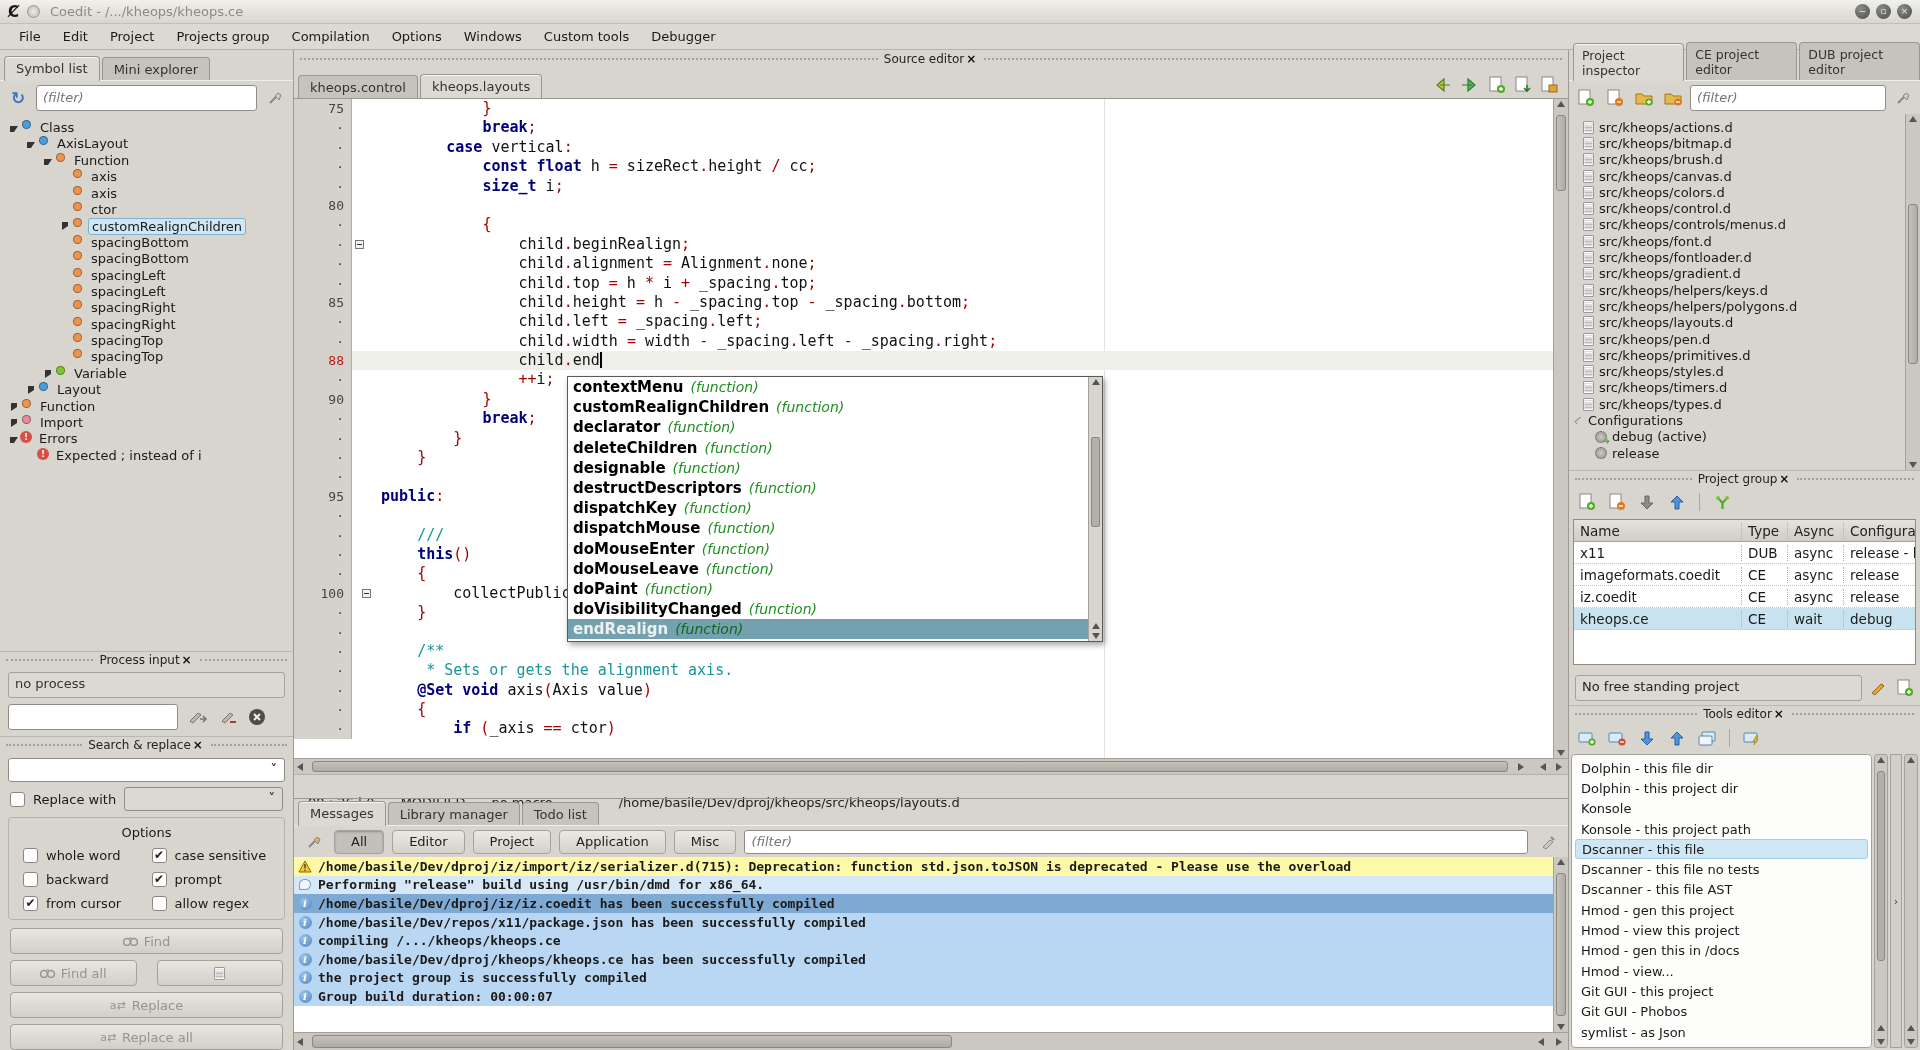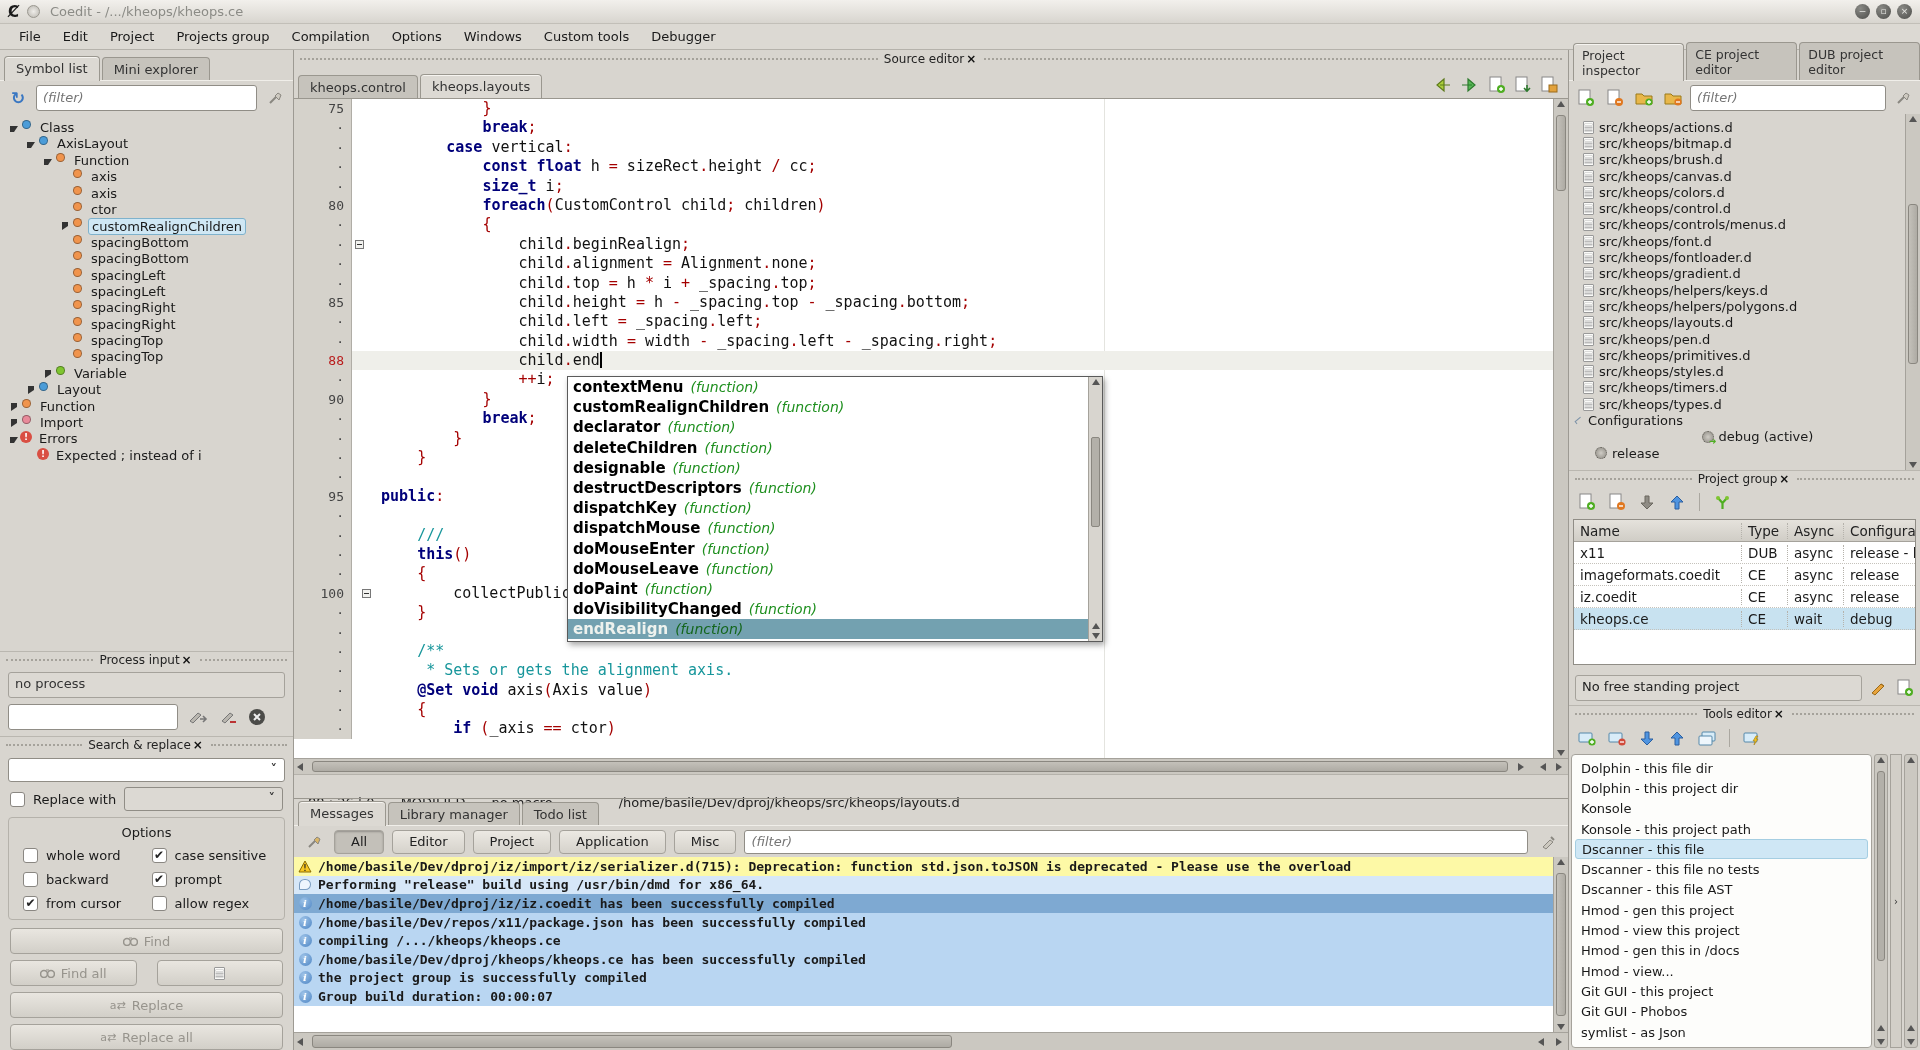--- a/index.html
+++ b/index.html
@@ -462,21 +462,21 @@
     </div>
 
     <div class="editor">
       <div class="codearea">
           <div class="guide"></div>
           <div class="cl"><span class="gut">75</span><span class="barg"></span><span class="fold"></span><span class="txt">            <span class="p">}</span></span></div>
           <div class="cl"><span class="gut">·</span><span class="barg"></span><span class="fold"></span><span class="txt">            <span class="k">break</span><span class="p">;</span></span></div>
           <div class="cl"><span class="gut">·</span><span class="barg"></span><span class="fold"></span><span class="txt">        <span class="k">case</span><span class="n"> vertical</span><span class="p">:</span></span></div>
           <div class="cl"><span class="gut">·</span><span class="barg"></span><span class="fold"></span><span class="txt">            <span class="k">const</span><span class="n"> </span><span class="k">float</span><span class="n"> h </span><span class="p">=</span><span class="n"> sizeRect</span><span class="p">.</span><span class="n">height </span><span class="p">/</span><span class="n"> cc</span><span class="p">;</span></span></div>
           <div class="cl"><span class="gut">·</span><span class="barg"></span><span class="fold"></span><span class="txt">            <span class="k">size_t</span><span class="n"> i</span><span class="p">;</span></span></div>
-          <div class="cl"><span class="gut">80</span><span class="barg"></span><span class="fold"></span><span class="txt">            <span class="k">foreach</span><span class="p">(</span><span class="n">CustomControl child</span><span class="p">;</span><span class="n"> children</span><span class="p">)</span></span></div>
+          <div class="cl"><span class="gut">80</span><span class="barg"></span><span class="fold"></span></div>
           <div class="cl"><span class="gut">·</span><span class="barg"></span><span class="fold"><span class="fbox"></span></span><span class="txt">            <span class="p">{</span></span></div>
           <div class="cl"><span class="gut">·</span><span class="barg"></span><span class="fold"></span><span class="txt">                <span class="n">child</span><span class="p">.</span><span class="n">beginRealign</span><span class="p">;</span></span></div>
           <div class="cl"><span class="gut">·</span><span class="barg"></span><span class="fold"></span><span class="txt">                <span class="n">child</span><span class="p">.</span><span class="n">alignment </span><span class="p">=</span><span class="n"> Alignment</span><span class="p">.</span><span class="n">none</span><span class="p">;</span></span></div>
           <div class="cl"><span class="gut">·</span><span class="barg"></span><span class="fold"></span><span class="txt">                <span class="n">child</span><span class="p">.</span><span class="n">top </span><span class="p">=</span><span class="n"> h </span><span class="p">*</span><span class="n"> i </span><span class="p">+</span><span class="n"> _spacing</span><span class="p">.</span><span class="n">top</span><span class="p">;</span></span></div>
           <div class="cl"><span class="gut">85</span><span class="barg"></span><span class="fold"></span><span class="txt">                <span class="n">child</span><span class="p">.</span><span class="n">height </span><span class="p">=</span><span class="n"> h </span><span class="p">-</span><span class="n"> _spacing</span><span class="p">.</span><span class="n">top </span><span class="p">-</span><span class="n"> _spacing</span><span class="p">.</span><span class="n">bottom</span><span class="p">;</span></span></div>
           <div class="cl"><span class="gut">·</span><span class="barg"></span><span class="fold"></span><span class="txt">                <span class="n">child</span><span class="p">.</span><span class="n">left </span><span class="p">=</span><span class="n"> _spacing</span><span class="p">.</span><span class="n">left</span><span class="p">;</span></span></div>
           <div class="cl"><span class="gut">·</span><span class="barg"></span><span class="fold"></span><span class="txt">                <span class="n">child</span><span class="p">.</span><span class="n">width </span><span class="p">=</span><span class="n"> width </span><span class="p">-</span><span class="n"> _spacing</span><span class="p">.</span><span class="n">left </span><span class="p">-</span><span class="n"> _spacing</span><span class="p">.</span><span class="n">right</span><span class="p">;</span></span></div>
           <div class="cl cur"><span class="gut">88</span><span class="bary"></span><span class="fold"></span><span class="txt">                <span class="n">child</span><span class="p">.</span><span class="n">end</span><span class="caret"></span></span></div>
           <div class="cl"><span class="gut">·</span><span class="barg"></span><span class="fold"></span><span class="txt">                <span class="p">++</span><span class="n">i</span><span class="p">;</span></span></div>
           <div class="cl"><span class="gut">90</span><span class="barg"></span><span class="fold"></span><span class="txt">            <span class="p">}</span></span></div>
@@ -818,21 +818,21 @@
           <span>src/kheops/timers.d</span>
         </div>
         <div class="rrow">
           <span class="pageic"></span>
           <span>src/kheops/types.d</span>
         </div>
         <div class="rrow" style="padding-left: 4px;">
           <span class="wrench">⌐</span>
           <span>Configurations</span>
         </div>
-        <div class="rrow" style="padding-left: 26px; justify-content: center;">
+        <div class="rrow" style="padding-left: 26px;">
           <span class="gear run"></span>
           <span>debug (active)</span>
         </div>
         <div class="rrow" style="padding-left: 26px;">
           <span class="gear"></span>
           <span>release</span>
         </div>
         <div class="vsb">
         <span class="sbtn" style="top:2px;left:3px">
             <span class="arr a-up"></span>

